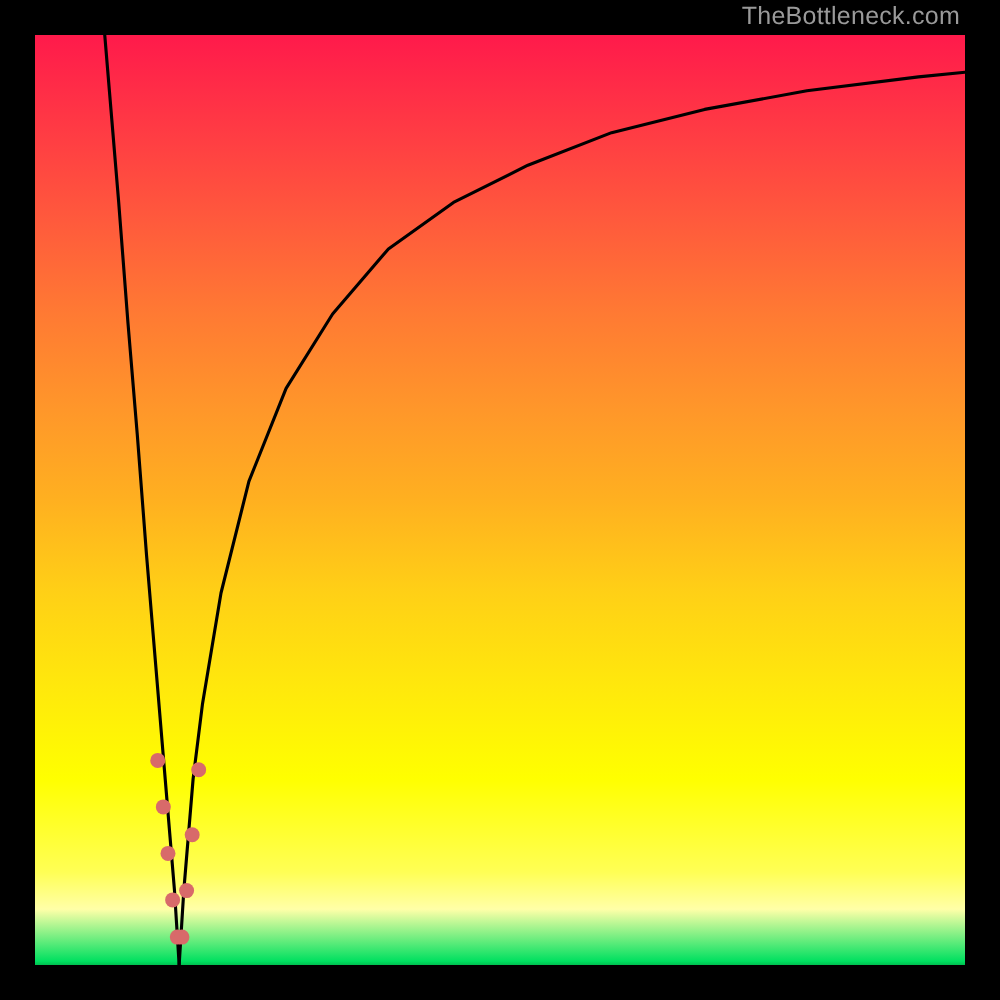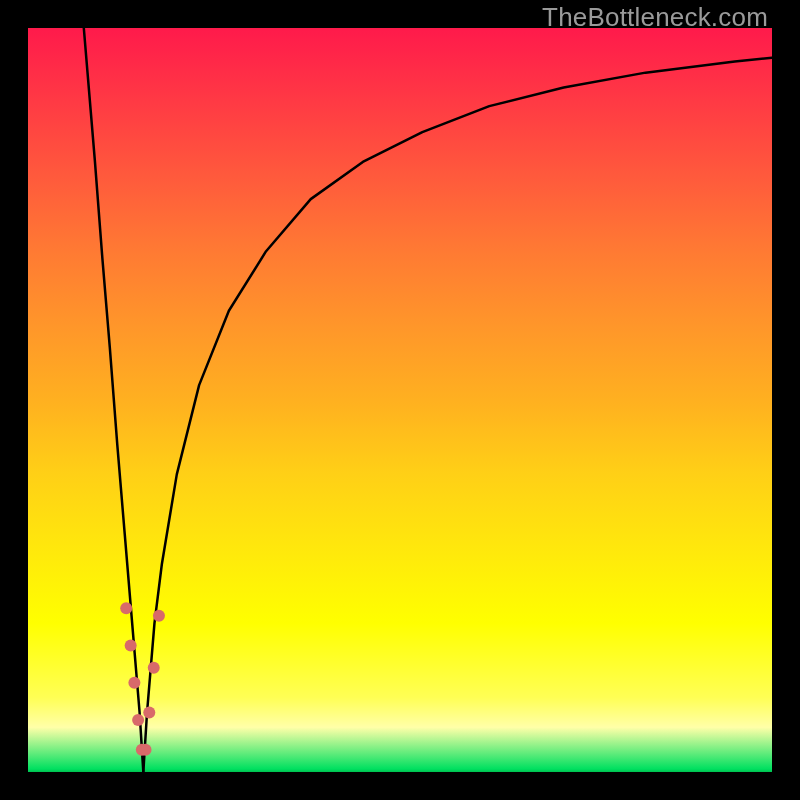--- a/index.html
+++ b/index.html
@@ -44,21 +44,21 @@
       #ffffa8 94%,
       #00e060 99.6%,
       #00c050 100%
     );
   }
   .watermark {
     position: absolute;
     top: 2px;
     right: 32px;
     color: #9a9a9a;
-    font-size: 26px;
+    font-size: 20px;
     font-weight: 500;
     letter-spacing: 0.2px;
     user-select: none;
   }
   svg.curves {
     position: absolute;
     inset: 0;
     width: 100%;
     height: 100%;
   }

